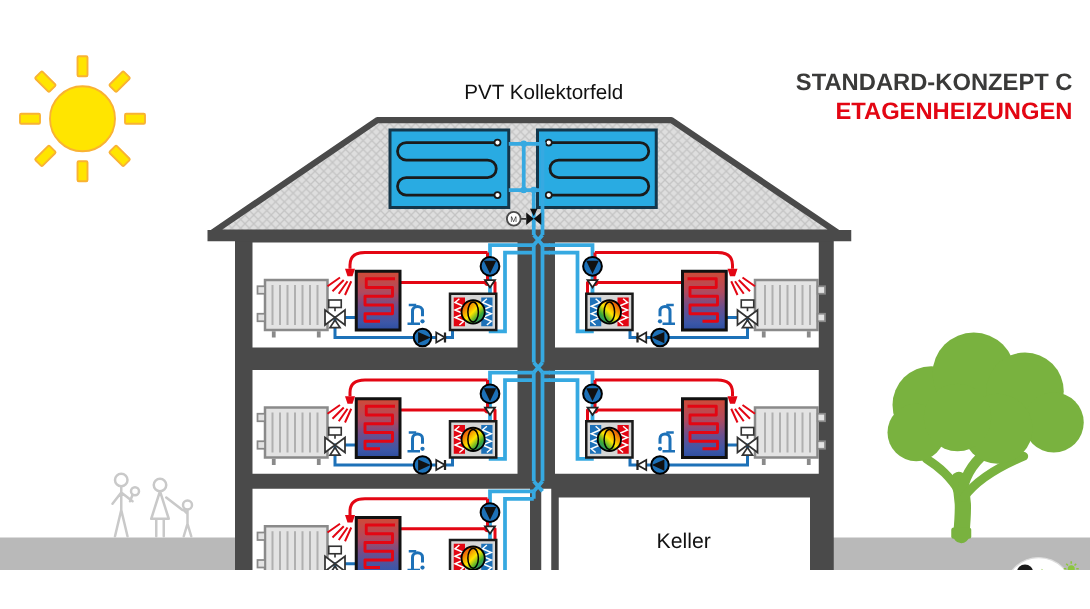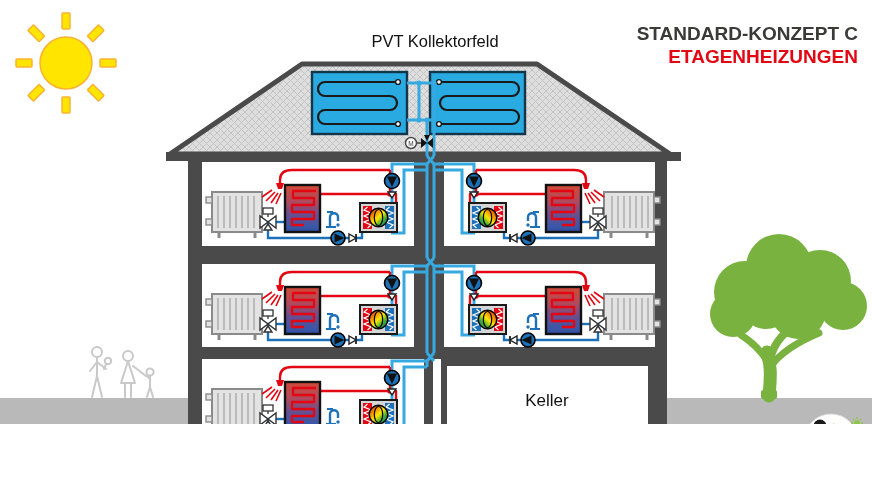--- a/index.html
+++ b/index.html
@@ -4,21 +4,21 @@
 <style>
   :root{
     --accent-red:#e30613; --title-gray:#3a3a39; --collector-blue:#29abe2;
     --pipe-light-blue:#36a9e1; --pipe-dark-blue:#1d71b8; --wall-gray:#4a4a4a;
     --room-white:#ffffff; --roof-gray:#dedede; --ground-gray:#b9b9b9;
     --tree-green:#79b23f; --logo-green:#8cc63f; --sun-yellow:#ffe500;
     --sun-stroke:#f9b233; --radiator-gray:#e3e3e3;
   }
   html,body{margin:0;padding:0;background:#fff;}
   .stage{position:relative;width:872px;height:424px;overflow:hidden;
-         font-family:"Liberation Sans", sans-serif;}
+         font-family:"Liberation Sans", sans-serif;margin-top:32px;}
   svg text{font-family:"Liberation Sans", sans-serif;}
   .pl{stroke:var(--pipe-light-blue);stroke-width:3;fill:none;}
   .pd{stroke:var(--pipe-dark-blue);stroke-width:2.4;fill:none;}
   .pr{stroke:var(--accent-red);stroke-width:2.4;fill:none;stroke-linejoin:round;}
   .dot{fill:var(--accent-red);}
   .bdot{fill:var(--pipe-light-blue);}
   .wall{fill:var(--wall-gray);}
   .room{fill:var(--room-white);}
   .people{stroke:#c9c9c9;stroke-width:2;fill:none;stroke-linecap:round;stroke-linejoin:round;}
   .tree{fill:var(--tree-green);}

